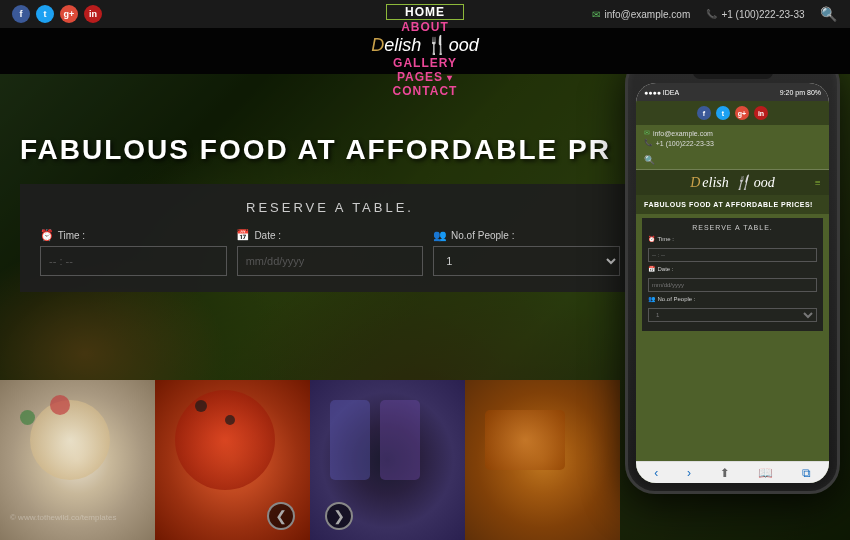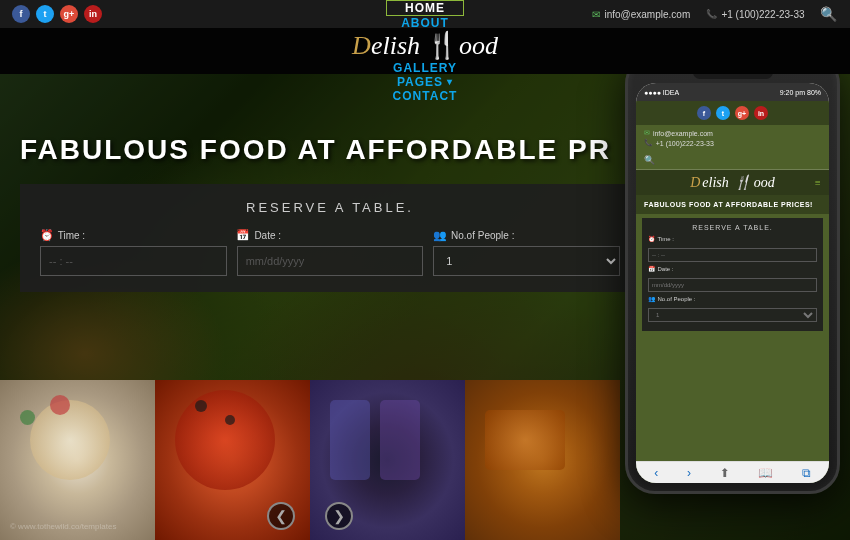--- a/index.html
+++ b/index.html
@@ -36,38 +36,38 @@
       height: 46px;
       display: flex;
       align-items: center;
       justify-content: center;
       gap: 0;
       position: relative;
       z-index: 10;
       flex-direction: column;
     }
     .nav-item {
-      color: #0ea5e9;
+      color: #ec4899;
       font-size: 12px;
       font-weight: 600;
       letter-spacing: 1px;
       padding: 0 18px;
       height: 46px;
       display: flex;
       align-items: center;
       cursor: pointer;
       text-transform: uppercase;
     }
     .nav-item.active {
       border: 1px solid #8db83a;
       color: white;
     }
     .brand-logo {
-      font-size: 26px;
-      font-family: Liberation Serif, serif;
+      font-size: 18px;
+      font-family: Liberation Sans, sans-serif;
       color: white;
       padding: 0 24px;
       font-style: italic;
     }
     .brand-logo .d { color: #c8a04a; }
     .brand-logo .fork { color: #8db83a; font-style: normal; }
     .pages-item { position: relative; }
     .pages-item::after { content: '▾'; margin-left: 4px; font-size: 10px; }
 
     
@@ -374,21 +374,21 @@
     }
     .browser-icon {
       font-size: 12px;
       color: #666;
     }
     .browser-icon.active { color: #1a6ec0; }
 
     
     .watermark {
       position: absolute;
-      bottom: 9px;
+      bottom: 18px;
       left: 10px;
       font-size: 8px;
       color: rgba(255,255,255,0.3);
     }
   </style>
 </head>
 <body>
 
 <div class="top-bar">
   <div class="social-icons">

